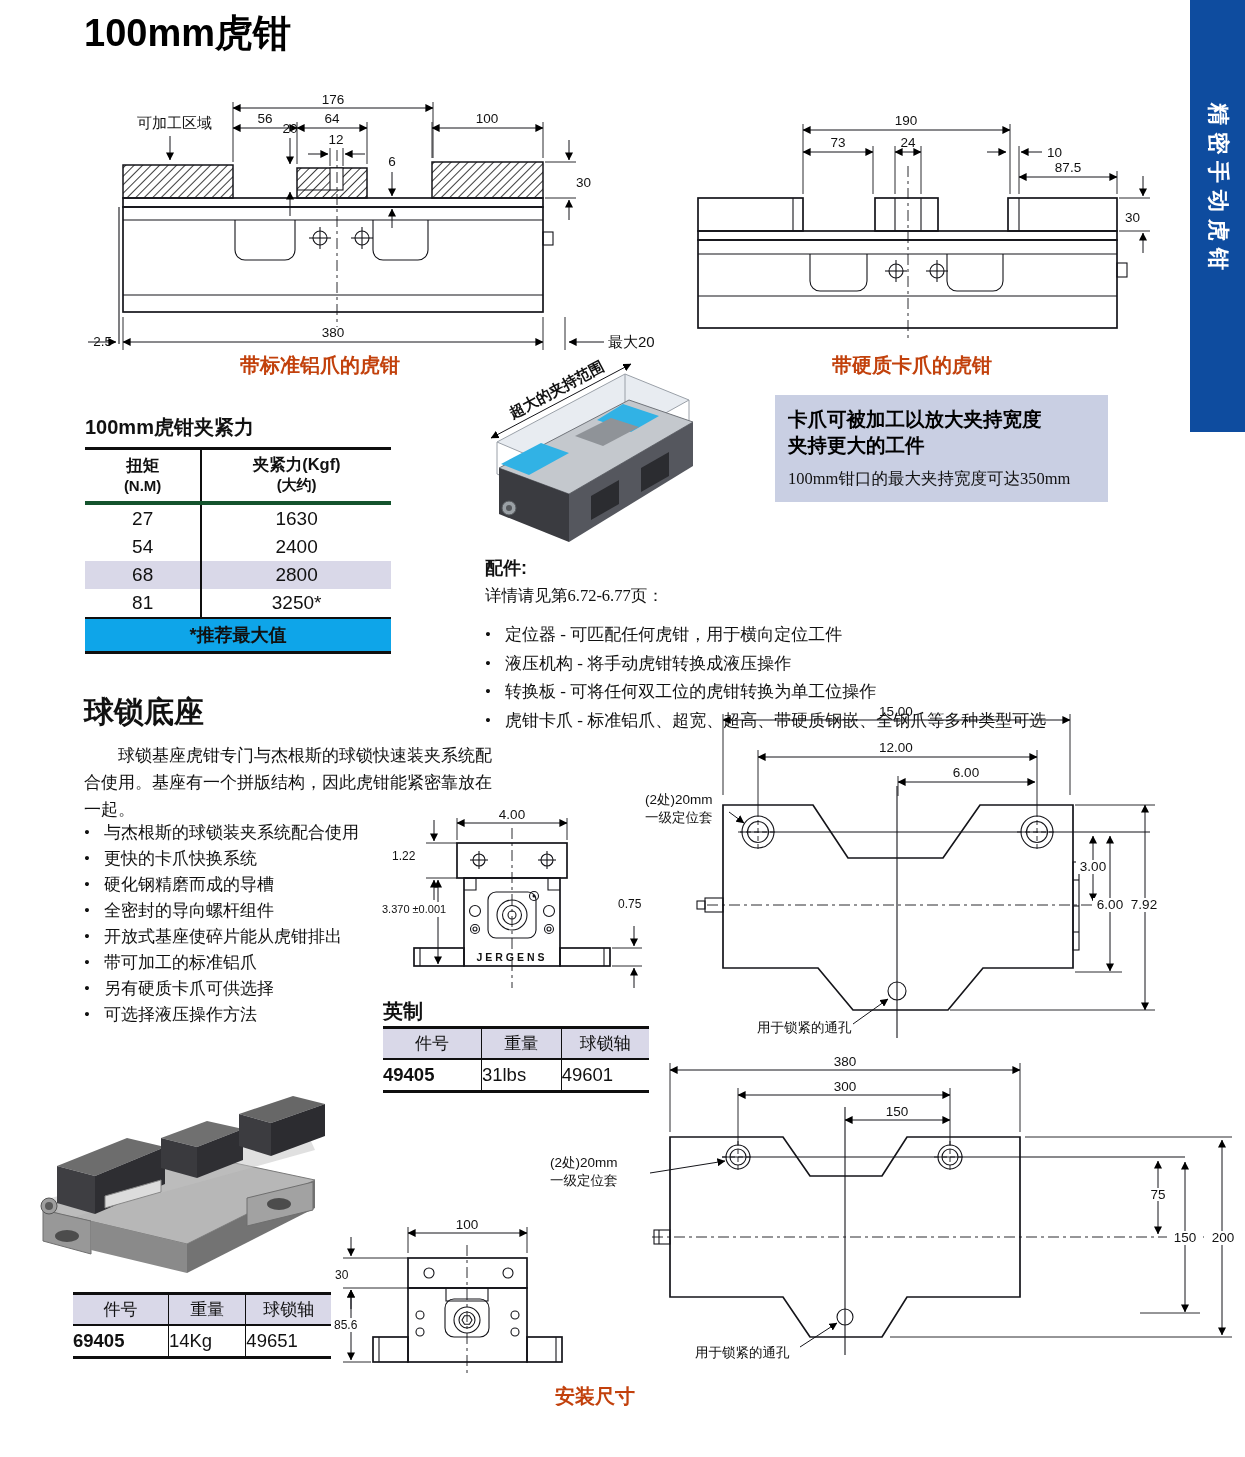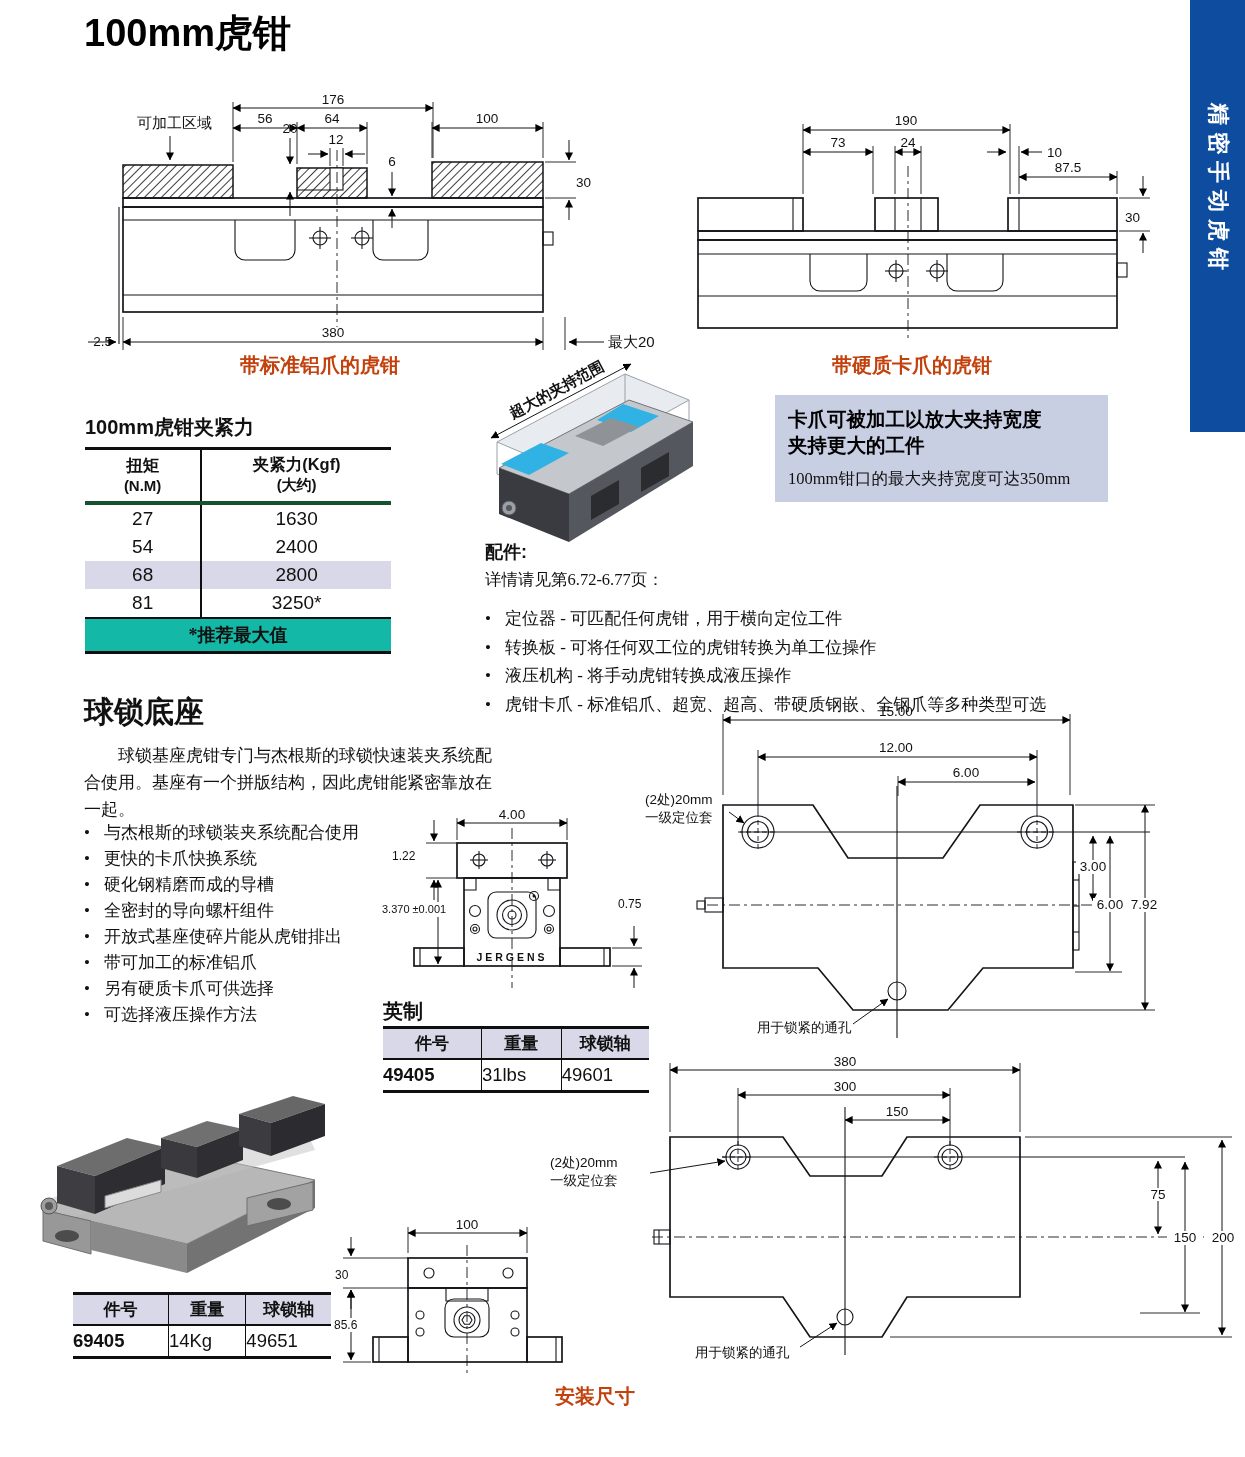--- a/index.html
+++ b/index.html
@@ -25,34 +25,34 @@
   .cjk{font-size:15px;}
   
   .ctwrap{position:absolute;left:85px;top:414px;width:306px;}
   .cttitle{font-size:20px;font-weight:bold;margin-bottom:6px;}
   table.ctab{border-collapse:collapse;width:100%;border-top:3px solid #0f0f0f;border-bottom:3px solid #0f0f0f;}
   table.ctab th{font-size:16.5px;font-weight:bold;text-align:center;padding:4px 0 6px;border-bottom:4px solid #14532d;}
   table.ctab th .sub{font-size:15px;}
   table.ctab td{font-size:19px;text-align:center;padding:3px 0;}
   table.ctab .c1{width:38%;border-right:2px solid #0f0f0f;}
   tr.shade td, tr.shade th{background:#d9d8e8;}
-  tr.foot td{font-size:18px;font-weight:bold;border-top:2px solid #0f0f0f;background:#14b8a6;padding:4px 0;font-family:Liberation Serif, serif;}
+  tr.foot td{font-size:18px;font-weight:bold;border-top:2px solid #0f0f0f;background:#0ea5e9;padding:4px 0;}
   
   table.ptab{border-collapse:collapse;border-top:3px solid #0f0f0f;border-bottom:3px solid #0f0f0f;}
-  table.ptab th{background:#d9d8e8;font-size:17px;font-weight:bold;text-align:center;padding:3px 0;border-bottom:2px solid #0f0f0f;}
+  table.ptab th{background:#d9d8e8;font-size:17px;font-weight:normal;text-align:center;padding:3px 0;border-bottom:2px solid #0f0f0f;}
   table.ptab td{font-size:18.5px;text-align:left;padding:4px 0;}
   table.ptab th+th, table.ptab td+td{border-left:1.5px solid #0f0f0f;}
   .pnum{font-weight:bold;}
   .ptlabel{position:absolute;font-size:20px;font-weight:bold;}
   
   .infobox{position:absolute;left:775px;top:395px;width:333px;box-sizing:border-box;background:#c9cfe3;padding:11px 13px 12px;}
   .infobox .b{font-weight:bold;font-size:19.5px;line-height:26px;color:#000;}
   .infobox .n{font-size:16.5px;margin-top:10px;font-family:"Liberation Serif",serif;color:#111;}
   
-  .acc{position:absolute;left:485px;top:540px;width:665px;}
+  .acc{position:absolute;left:485px;top:556px;width:665px;}
   .acc .h{font-weight:bold;font-size:18px;}
   .acc .i{font-size:16.5px;margin-top:5px;font-family:"Liberation Serif",serif;}
   .acc ul{list-style:none;margin:14px 0 0;padding:0;}
   .acc li{font-size:17px;line-height:28.6px;font-family:"Liberation Serif",serif;}
   .acc li .bu{display:inline-block;width:20px;}
   
   .blhead{position:absolute;left:84px;top:692px;font-size:30px;font-weight:bold;}
   .blpara{position:absolute;left:84px;top:742px;width:410px;font-size:17px;line-height:27px;text-indent:2em;font-family:"Liberation Serif",serif;}
   .blist{position:absolute;left:84px;top:820px;width:430px;}
   .blist div{font-size:17px;line-height:26px;font-family:"Liberation Serif",serif;}
@@ -280,22 +280,22 @@
     <div class="b">卡爪可被加工以放大夹持宽度</div>
     <div class="b">夹持更大的工件</div>
     <div class="n">100mm钳口的最大夹持宽度可达350mm</div>
   </div>
 
   <div class="acc">
     <div class="h">配件:</div>
     <div class="i">详情请见第6.72-6.77页：</div>
     <ul>
       <li><span class="bu">•</span><span>定位器 - 可匹配任何虎钳，用于横向定位工件</span></li>
+      <li><span class="bu">•</span><span>液压机构 - 将手动虎钳转换成液压操作</span></li>
       <li><span class="bu">•</span><span>转换板 - 可将任何双工位的虎钳转换为单工位操作</span></li>
-      <li><span class="bu">•</span><span>液压机构 - 将手动虎钳转换成液压操作</span></li>
       <li><span class="bu">•</span><span>虎钳卡爪 - 标准铝爪、超宽、超高、带硬质钢嵌、全钢爪等多种类型可选</span></li>
     </ul>
   </div>
 
   <div class="blhead">球锁底座</div>
   <div class="blpara">球锁基座虎钳专门与杰根斯的球锁快速装夹系统配合使用。基座有一个拼版结构，因此虎钳能紧密靠放在一起。</div>
   <div class="blist">
     <div><span class="bu">•</span><span>与杰根斯的球锁装夹系统配合使用</span></div>
     <div><span class="bu">•</span><span>更快的卡爪快换系统</span></div>
     <div><span class="bu">•</span><span>硬化钢精磨而成的导槽</span></div>

